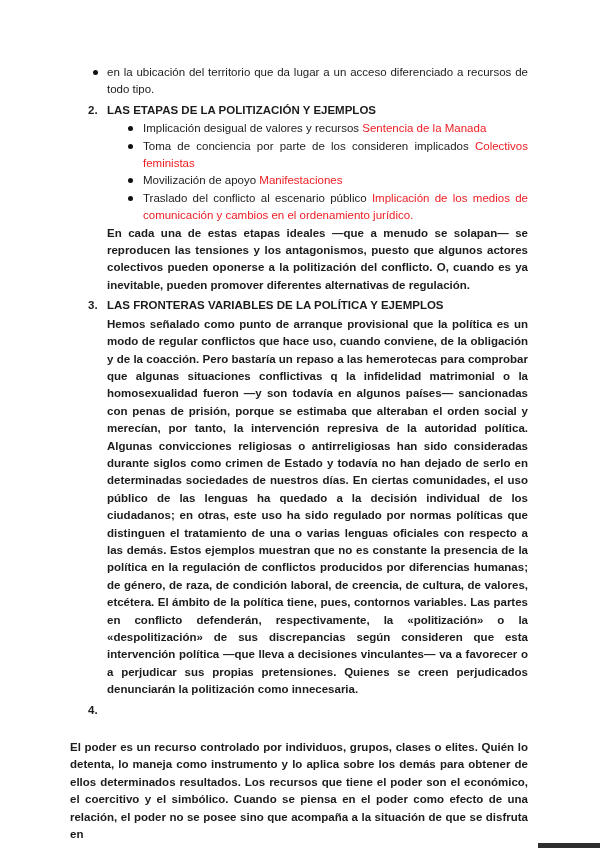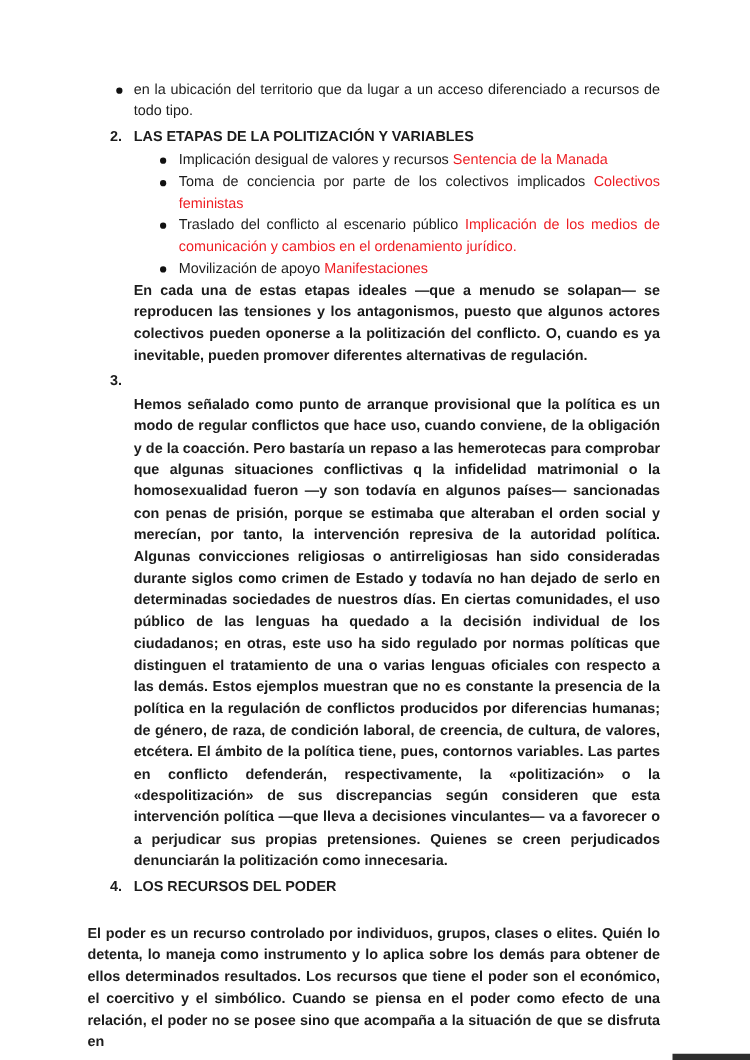--- a/index.html
+++ b/index.html
@@ -45,52 +45,52 @@
 
 <div class="page">
 
   <div class="bullet-row lvl1">
     <span class="dot"></span>
     <div class="bullet-body">en la ubicación del territorio que da lugar a un acceso diferenciado a recursos de todo tipo.</div>
   </div>
 
   <div class="heading">
     <span class="num">2.</span>
-    <span class="title">LAS ETAPAS DE LA POLITIZACIÓN Y VARIABLES</span>
+    <span class="title">LAS ETAPAS DE LA POLITIZACIÓN Y EJEMPLOS</span>
   </div>
 
   <div class="bullet-row lvl2">
     <span class="dot"></span>
     <div class="bullet-body"><span>Implicación desigual de valores y recursos </span><span class="example">Sentencia de la Manada</span></div>
   </div>
 
   <div class="bullet-row lvl2">
     <span class="dot"></span>
-    <div class="bullet-body"><span>Toma de conciencia por parte de los colectivos implicados </span><span class="example">Colectivos feministas</span></div>
+    <div class="bullet-body"><span>Toma de conciencia por parte de los consideren implicados </span><span class="example">Colectivos feministas</span></div>
+  </div>
+
+  <div class="bullet-row lvl2">
+    <span class="dot"></span>
+    <div class="bullet-body"><span>Movilización de apoyo </span><span class="example">Manifestaciones</span></div>
   </div>
 
   <div class="bullet-row lvl2">
     <span class="dot"></span>
     <div class="bullet-body"><span>Traslado del conflicto al escenario público </span><span class="example">Implicación de los medios de comunicación y cambios en el ordenamiento jurídico.</span></div>
   </div>
 
-  <div class="bullet-row lvl2">
-    <span class="dot"></span>
-    <div class="bullet-body"><span>Movilización de apoyo </span><span class="example">Manifestaciones</span></div>
-  </div>
-
   <p class="para">En cada una de estas etapas ideales —que a menudo se solapan— se reproducen las tensiones y los antagonismos, puesto que algunos actores colectivos pueden oponerse a la politización del conflicto. O, cuando es ya inevitable, pueden promover diferentes alternativas de regulación.</p>
 
   <div class="heading">
     <span class="num">3.</span>
+    <span class="title">LAS FRONTERAS VARIABLES DE LA POLÍTICA Y EJEMPLOS</span>
   </div>
 
   <p class="para">Hemos señalado como punto de arranque provisional que la política es un modo de regular conflictos que hace uso, cuando conviene, de la obligación y de la coacción. Pero bastaría un repaso a las hemerotecas para comprobar que algunas situaciones conflictivas q la infidelidad matrimonial o la homosexualidad fueron —y son todavía en algunos países— sancionadas con penas de prisión, porque se estimaba que alteraban el orden social y merecían, por tanto, la intervención represiva de la autoridad política. Algunas convicciones religiosas o antirreligiosas han sido consideradas durante siglos como crimen de Estado y todavía no han dejado de serlo en determinadas sociedades de nuestros días. En ciertas comunidades, el uso público de las lenguas ha quedado a la decisión individual de los ciudadanos; en otras, este uso ha sido regulado por normas políticas que distinguen el tratamiento de una o varias lenguas oficiales con respecto a las demás. Estos ejemplos muestran que no es constante la presencia de la política en la regulación de conflictos producidos por diferencias humanas; de género, de raza, de condición laboral, de creencia, de cultura, de valores, etcétera. El ámbito de la política tiene, pues, contornos variables. Las partes en conflicto defenderán, respectivamente, la «politización» o la «despolitización» de sus discrepancias según consideren que esta intervención política —que lleva a decisiones vinculantes— va a favorecer o a perjudicar sus propias pretensiones. Quienes se creen perjudicados denunciarán la politización como innecesaria.</p>
 
   <div class="heading">
     <span class="num">4.</span>
-    <span class="title">LOS RECURSOS DEL PODER</span>
   </div>
 
   <p class="para flush">El poder es un recurso controlado por individuos, grupos, clases o elites. Quién lo detenta, lo maneja como instrumento y lo aplica sobre los demás para obtener de ellos determinados resultados. Los recursos que tiene el poder son el económico, el coercitivo y el simbólico. Cuando se piensa en el poder como efecto de una relación, el poder no se posee sino que acompaña a la situación de que se disfruta en</p>
 
   <div class="corner-artifact"></div>
 </div>
 
 </body></html>

